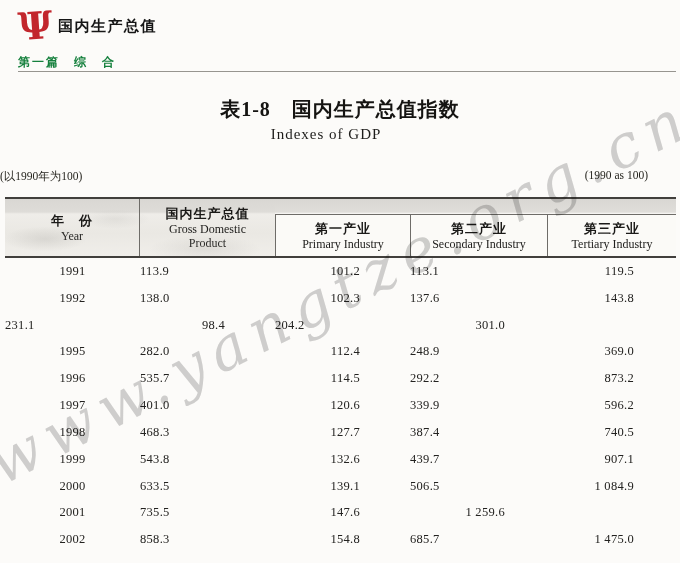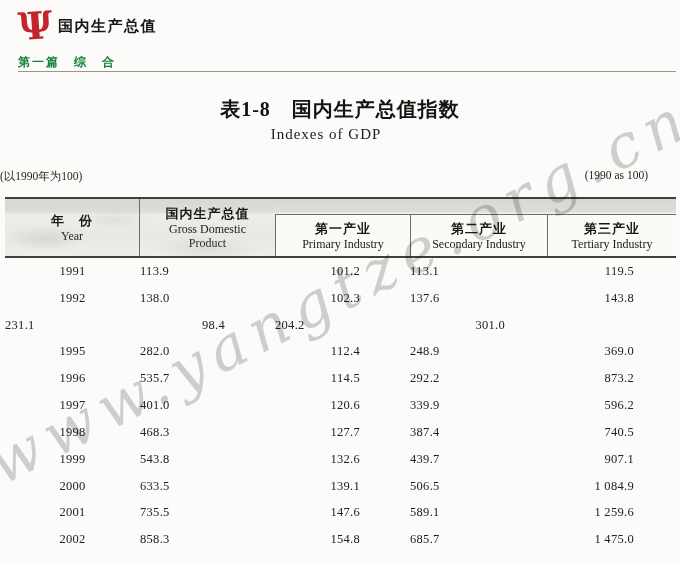--- a/index.html
+++ b/index.html
@@ -216,21 +216,20 @@
           <div class="td c0">2000</div>
           <div class="td c1">633.5</div>
           <div class="td c2">139.1</div>
           <div class="td c3">506.5</div>
           <div class="td c4">1 084.9</div>
         </div>
         <div class="trow">
           <div class="td c0">2001</div>
           <div class="td c1">735.5</div>
           <div class="td c2">147.6</div>
-          <div class="td c3">589.1</div>
           <div class="td c4">1 259.6</div>
         </div>
         <div class="trow">
           <div class="td c0">2002</div>
           <div class="td c1">858.3</div>
           <div class="td c2">154.8</div>
           <div class="td c3">685.7</div>
           <div class="td c4">1 475.0</div>
         </div>
       </div>

